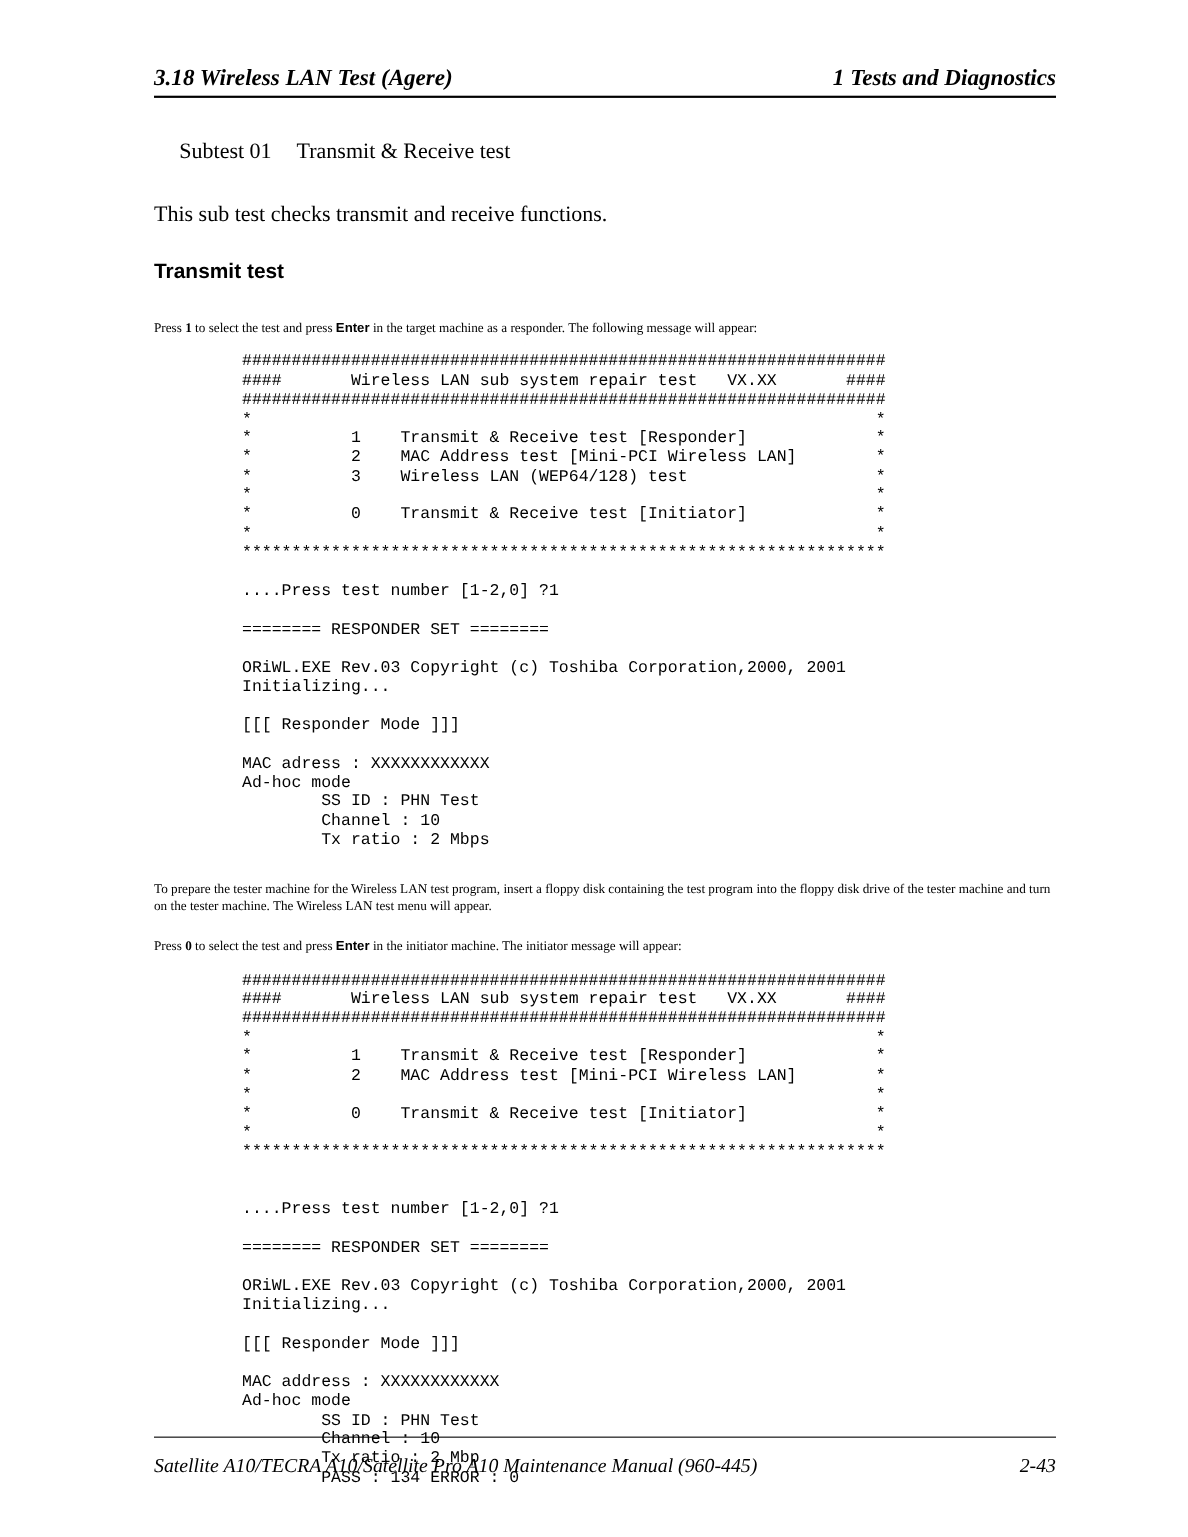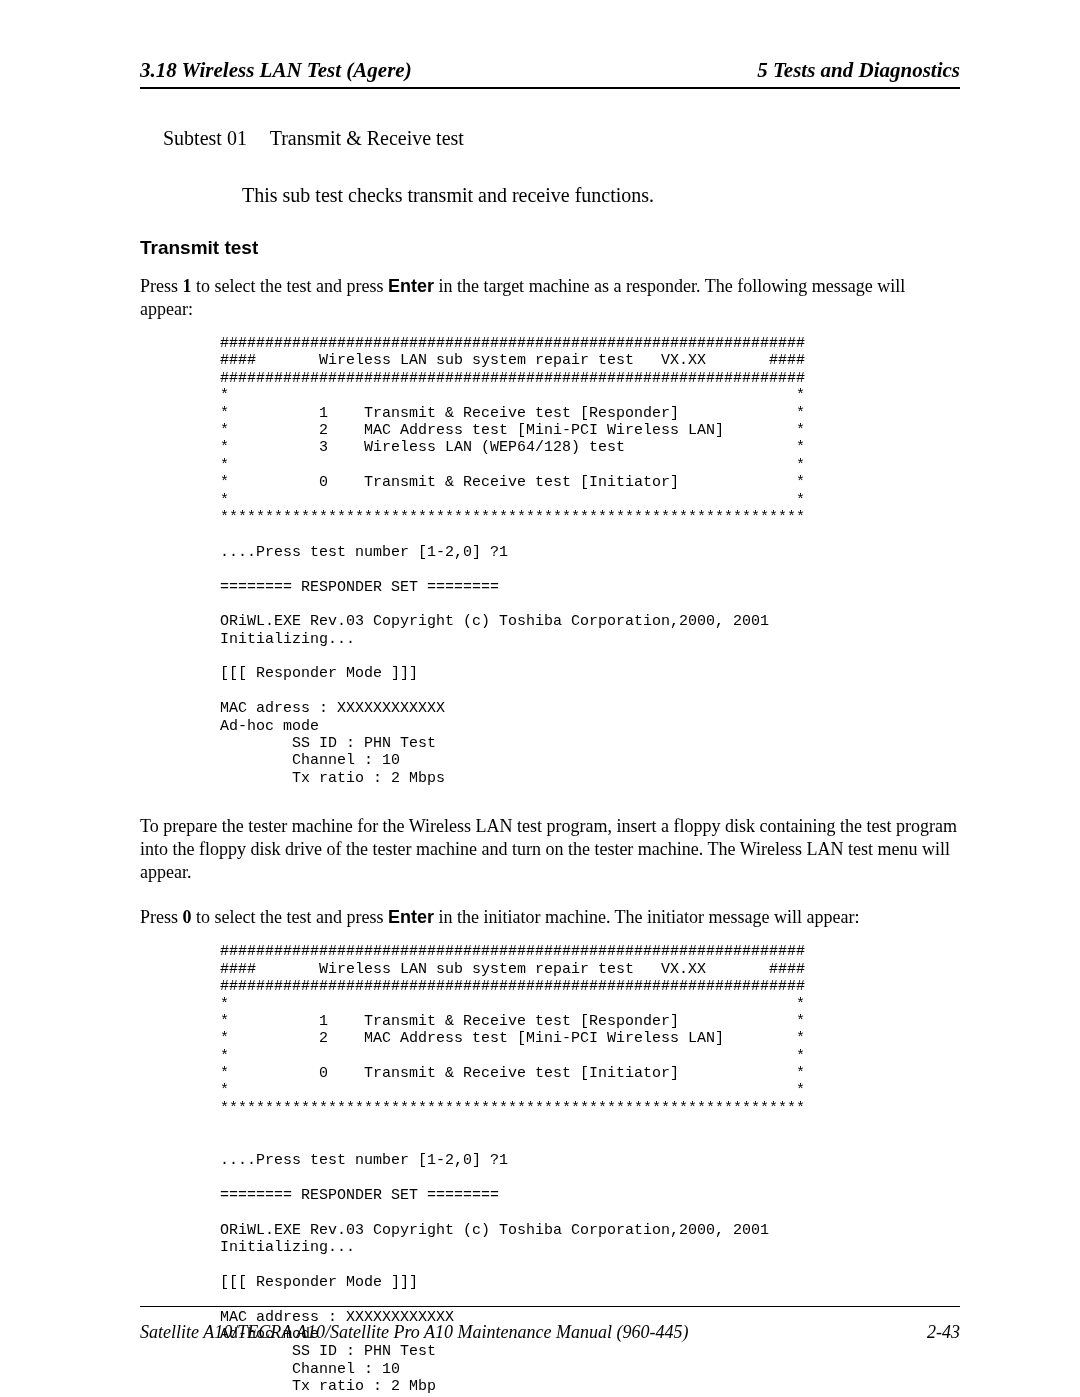--- a/index.html
+++ b/index.html
@@ -23,31 +23,30 @@
       padding-bottom: 4px;
       margin-bottom: 38px;
     }
     .subtest-row {
       font-size: 20px;
       margin-bottom: 34px;
     }
     .subtest-label { display: inline-block; width: 102px; margin-left: 23px; }
     .subtest-desc {
       font-size: 20px;
-      margin-left: 102px;
       margin-bottom: 30px;
     }
     .section-title {
       font-family: Arial, Helvetica, sans-serif;
       font-weight: bold;
       font-size: 19px;
-      margin-bottom: 16px;
+      margin-bottom: 32px;
     }
     .paragraph {
-      font-size: 18px;
+      font-size: 12px;
       line-height: 1.28;
       margin-bottom: 14px;
     }
     .bold { font-weight: bold; }
     .bold-sans {
       font-family: Arial, Helvetica, sans-serif;
       font-weight: bold;
     }
     pre.codeblock {
       font-family: "Courier New", Courier, monospace;
@@ -67,21 +66,21 @@
       justify-content: space-between;
       font-style: italic;
       font-size: 18px;
     }
   </style>
 </head>
 <body>
 
 <div class="header">
   <span>3.18  Wireless LAN Test  (Agere)</span>
-  <span>5 Tests and Diagnostics</span>
+  <span>1 Tests and Diagnostics</span>
 </div>
 
 <div class="subtest-row">
   <span class="subtest-label">Subtest 01</span>
   <span>Transmit &amp; Receive test</span>
 </div>
 
 <div class="subtest-desc">This sub test checks transmit and receive functions.</div>
 
 <div class="section-title">Transmit test</div>

